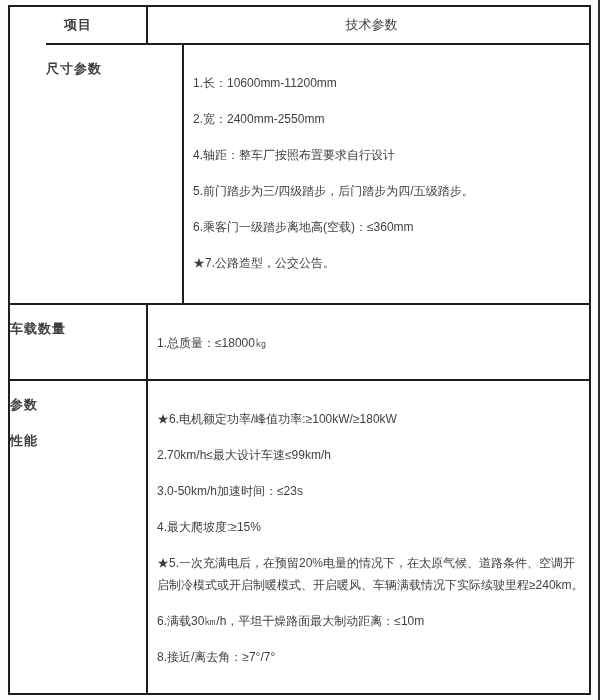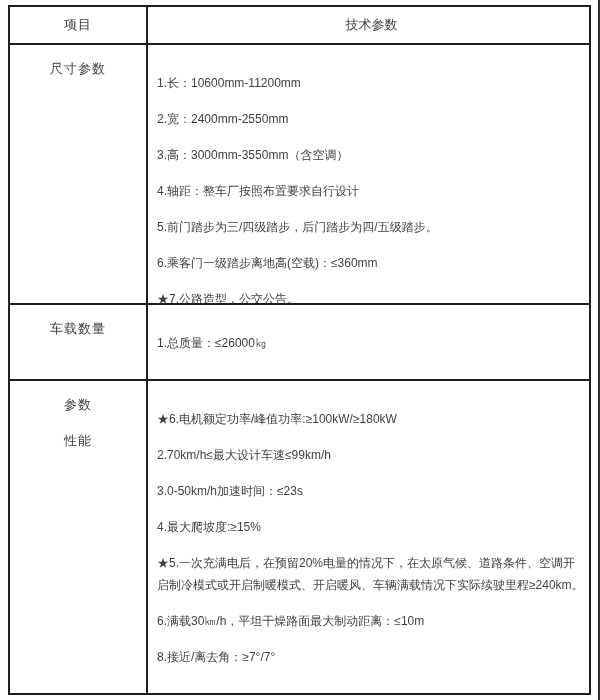--- a/index.html
+++ b/index.html
@@ -34,33 +34,34 @@
     border: 2px solid #1e1e1e;
     background: #fff;
     color: #3f3f3f;
   }
   .row {
     display: flex;
     overflow: hidden;
     border-top: 2px solid #1e1e1e;
   }
   .row.header-row { border-top: none; height: 36px; }
-  .row.r-dimensions { height: 258px; }
+  .row.r-dimensions { height: 258px; margin-left: 36px; }
   .row.r-capacity   { height: 74px; }
   .row.r-performance{ height: 312px; }
 
   .cell-label {
     width: 138px;
     flex: 0 0 138px;
     border-right: 2px solid #1e1e1e;
     box-sizing: border-box;
-    text-align: center;
+    text-align: left;
     padding-top: 13px;
     font-size: 13px;
     letter-spacing: 1px;
+    font-weight: bold;
   }
   .cell-content {
     flex: 1 1 auto;
     box-sizing: border-box;
     padding: 27px 3px 0 9px;
     font-size: 12px;
   }
   .header-row .cell-label,
   .header-row .cell-content {
     padding-top: 0;
@@ -90,34 +91,33 @@
       <div class="cell-content">技术参数</div>
     </div>
 
     <div class="row r-dimensions">
       <div class="cell-label">
         <div class="label-line">尺寸参数</div>
       </div>
       <div class="cell-content">
         <div class="item">1.长：10600mm-11200mm</div>
         <div class="item">2.宽：2400mm-2550mm</div>
-        <div class="item">3.高：3000mm-3550mm（含空调）</div>
         <div class="item">4.轴距：整车厂按照布置要求自行设计</div>
         <div class="item">5.前门踏步为三/四级踏步，后门踏步为四/五级踏步。</div>
         <div class="item">6.乘客门一级踏步离地高(空载)：≤360mm</div>
         <div class="item">★7.公路造型，公交公告。</div>
       </div>
     </div>
 
     <div class="row r-capacity">
       <div class="cell-label">
         <div class="label-line">车载数量</div>
       </div>
       <div class="cell-content">
-        <div class="item">1.总质量：≤26000㎏</div>
+        <div class="item">1.总质量：≤18000㎏</div>
       </div>
     </div>
 
     <div class="row r-performance">
       <div class="cell-label">
         <div class="label-line">参数</div>
         <div class="label-line">性能</div>
       </div>
       <div class="cell-content">
         <div class="item">★6.电机额定功率/峰值功率:≥100kW/≥180kW</div>

